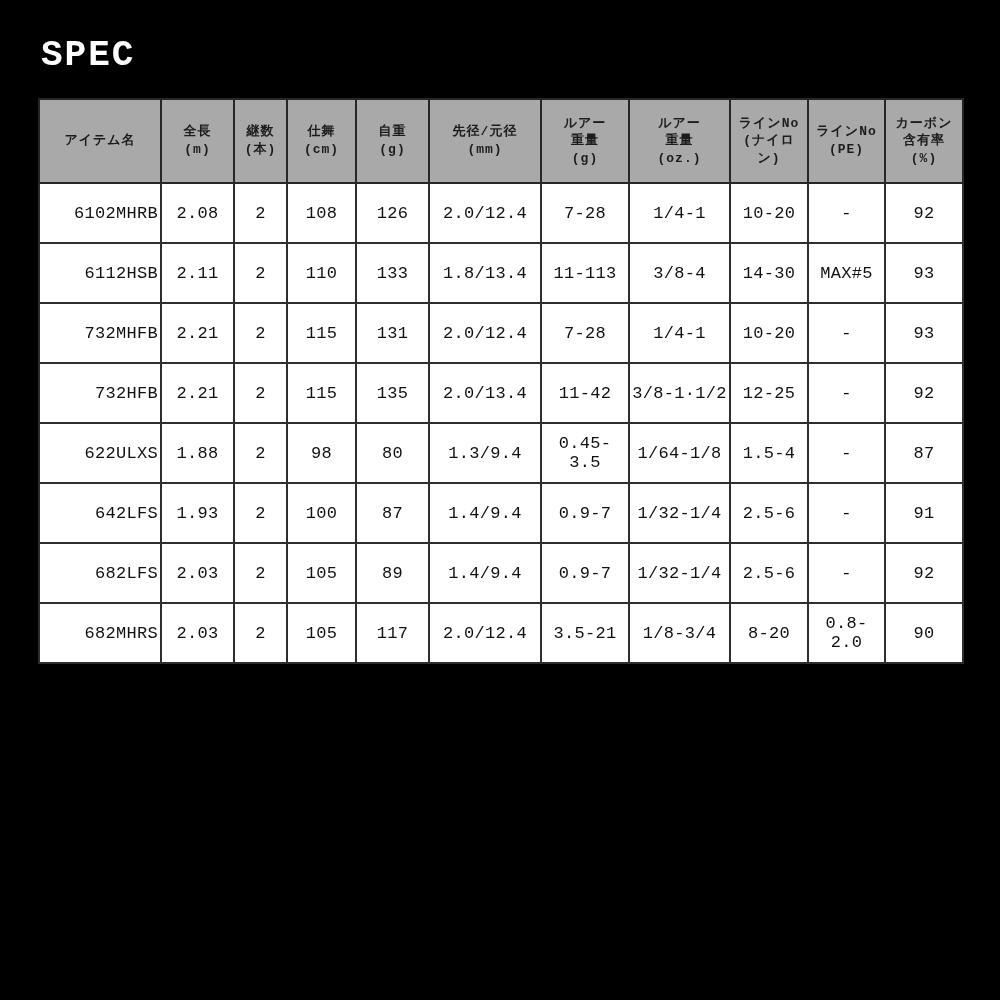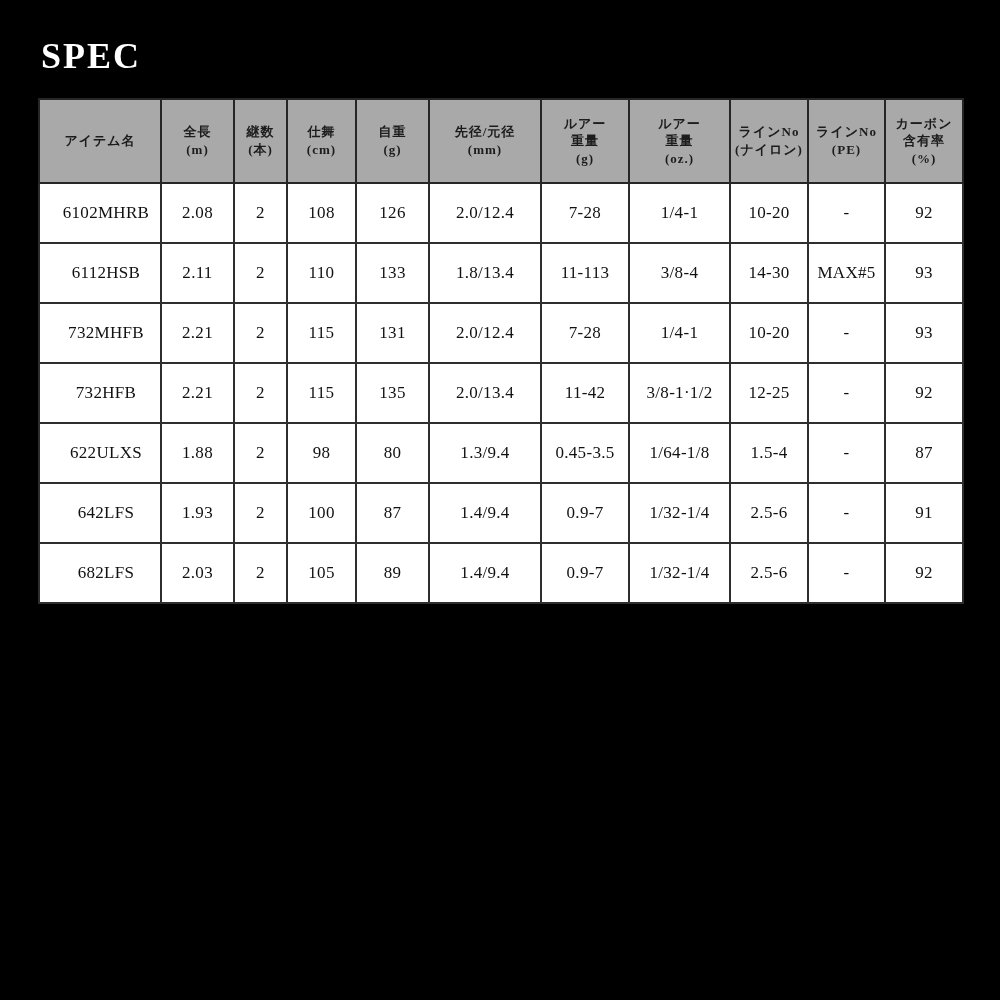--- a/index.html
+++ b/index.html
@@ -2,21 +2,21 @@
 <html><head>
 <meta charset="utf-8">
 <style>
   html, body { margin: 0; padding: 0; background: #000; }
   #screen {
     position: relative;
     width: 1000px;
     height: 1000px;
     background: #000;
     overflow: hidden;
-    font-family: Liberation Serif, serif;
+    font-family: Liberation Mono, monospace;
   }
   .spec-title {
     position: absolute;
     left: 41px;
     top: 38px;
     color: #ffffff;
     font-size: 36px;
     font-weight: bold;
     letter-spacing: 2px;
     line-height: 1;
@@ -49,21 +49,21 @@
     color: #111111;
     font-size: 17px;
     height: 58px;
     text-align: center;
     vertical-align: middle;
     border: 2px solid #2e2e2e;
     padding: 0 2px;
     letter-spacing: 0.3px;
   }
   .spec-table td.item-cell {
-    text-align: center;
+    text-align: right;
     padding-left: 14px;
   }
   .hdr-line { display: block; }
 </style>
 </head>
 <body>
 
 <div id="screen">
   <div class="spec-title">SPEC</div>
 
@@ -216,15 +216,28 @@
           <td>2</td>
           <td>105</td>
           <td>89</td>
           <td>1.4/9.4</td>
           <td>0.9-7</td>
           <td>1/32-1/4</td>
           <td>2.5-6</td>
           <td>-</td>
           <td>92</td>
         </tr>
+        <tr>
+          <td class="item-cell">682MHRS</td>
+          <td>2.03</td>
+          <td>2</td>
+          <td>105</td>
+          <td>117</td>
+          <td>2.0/12.4</td>
+          <td>3.5-21</td>
+          <td>1/8-3/4</td>
+          <td>8-20</td>
+          <td>0.8-2.0</td>
+          <td>90</td>
+        </tr>
       </tbody>
   </table>
 </div>
 
 </body></html>

